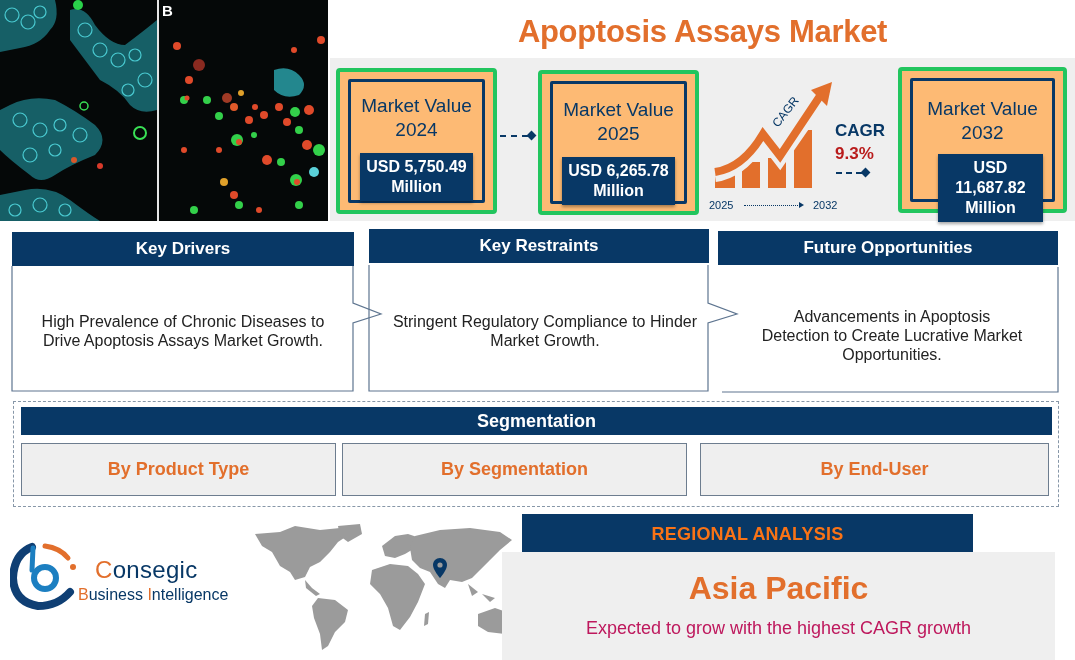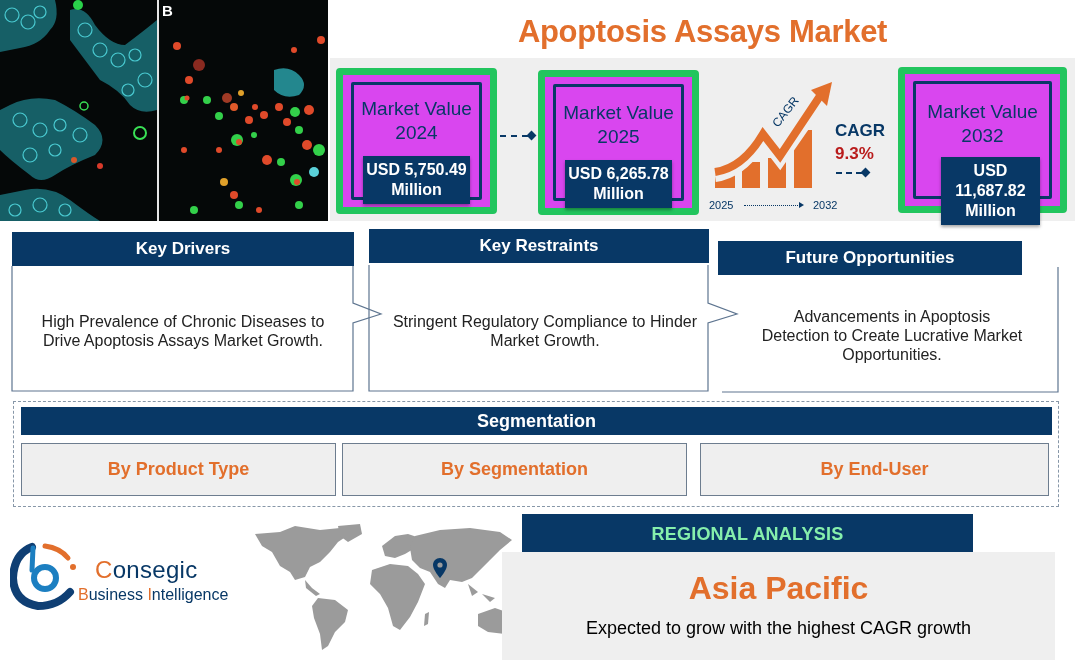--- a/index.html
+++ b/index.html
@@ -15,21 +15,21 @@
   #micro .pa { left: 0; width: 157px; }
   #micro .pb { left: 159px; width: 169px; }
   #micro .sep { position: absolute; left: 157px; top: 0; width: 2px; height: 221px; background: #e6e6e6; }
   #micro .lbl { position: absolute; left: 162px; top: 2px; color: #fff; font-weight: bold; font-size: 15px; }
 
   
   #title-area { left: 330px; top: 0; width: 745px; height: 58px; background: #fff; }
   #page-title { position: absolute; left: 0; right: 0; top: 14px; text-align: center; color: #e26f2c; font-weight: bold; font-size: 31px; letter-spacing: -0.3px; }
   #values-band { left: 330px; top: 58px; width: 745px; height: 163px; background: #efefef; }
 
-  .mv-card { position: absolute; border: 7px solid #22c55e; border-radius: 4px; background: #d946ef; }
+  .mv-card { position: absolute; border: 4px solid #22c55e; border-radius: 4px; background: #fdba74; }
   .mv-inner { position: absolute; left: 8px; top: 7px; right: 8px; bottom: 7px; border: 3px solid #083866; border-radius: 2px; }
   .mv-title { position: absolute; left: 0; right: 0; top: 12px; text-align: center; color: #083866; font-size: 19px; line-height: 24px; }
   .mv-box { position: absolute; left: 9px; right: 9px; background: #083866; color: #fff; text-align: center; font-weight: bold; font-size: 16px; line-height: 20px; padding: 4px 0; box-shadow: 0 2px 3px rgba(0,0,0,.35); }
 
   .dotline { position: absolute; height: 0; border-top: 2px dashed #083866; }
   .diamond { position: absolute; width: 7px; height: 7px; background: #083866; transform: rotate(45deg); }
 
   #cagr-label { color: #083866; font-weight: bold; font-size: 17px; }
   #cagr-value { color: #b91c1c; font-weight: bold; font-size: 17px; }
   .yr { position: absolute; color: #083866; font-size: 11px; }
@@ -45,24 +45,24 @@
 
   
   #logo { left: 10px; top: 540px; width: 230px; height: 80px; }
   #logo-name { position: absolute; left: 85px; top: 16px; font-size: 24px; color: #083866; letter-spacing: 0.3px; }
   #logo-name .o { color: #e26f2c; }
   #logo-sub { position: absolute; left: 68px; top: 46px; font-size: 16px; color: #083866; }
   #logo-sub .o { color: #e26f2c; }
 
   #map { left: 250px; top: 522px; width: 270px; height: 130px; }
 
-  #region-head { left: 522px; top: 514px; width: 451px; height: 38px; color: #86efac; font-weight: bold; font-size: 18px; text-align: center; line-height: 40px; letter-spacing: 0.2px; }
+  #region-head { left: 522px; top: 514px; width: 451px; height: 38px; color: #f97316; font-weight: bold; font-size: 18px; text-align: center; line-height: 40px; letter-spacing: 0.2px; }
   #region-body { left: 502px; top: 552px; width: 553px; height: 108px; background: #efefef; }
   #region-name { position: absolute; left: 0; right: 0; top: 18px; text-align: center; color: #e26f2c; font-weight: bold; font-size: 32px; }
-  #region-desc { position: absolute; left: 0; right: 0; top: 66px; text-align: center; color: #000000; font-size: 18px; }
+  #region-desc { position: absolute; left: 0; right: 0; top: 66px; text-align: center; color: #be185d; font-size: 18px; }
 </style>
 </head>
 <body>
 
 <div id="micro" class="abs">
   <div class="panel pa">
     <svg width="157" height="221" viewBox="0 0 157 221">
       <defs>
         <radialGradient id="cy" cx="50%" cy="50%" r="50%">
           <stop offset="0%" stop-color="#0a2a2e"></stop>
@@ -231,21 +231,21 @@
     <path d="M722 167 L1058 167 L1058 42"></path>
   </g>
 </svg>
 
 <div class="key-head navy" style="left:12px; top:232px; width:342px;">Key Drivers</div>
 <div class="key-body" style="left:40px; top:276px; width:286px; height:110px;">High Prevalence of Chronic Diseases to Drive Apoptosis Assays Market Growth.</div>
 
 <div class="key-head navy" style="left:369px; top:229px; width:340px;">Key Restraints</div>
 <div class="key-body" style="left:390px; top:276px; width:310px; height:110px;">Stringent Regulatory Compliance to Hinder Market Growth.</div>
 
-<div class="key-head navy" style="left:718px; top:241px; width:304px;">Future Opportunities</div>
+<div class="key-head navy" style="left:718px; top:231px; width:340px;">Future Opportunities</div>
 <div class="key-body" style="left:760px; top:276px; width:264px; height:118px;">Advancements in Apoptosis Detection to Create Lucrative Market Opportunities.</div>
 
 <div id="seg-frame" class="abs"></div>
 <div id="seg-head" class="abs navy">Segmentation</div>
 <div class="seg-box" style="left:21px; width:315px;">By Product Type</div>
 <div class="seg-box" style="left:342px; width:345px;">By Segmentation</div>
 <div class="seg-box" style="left:700px; width:349px;">By End-User</div>
 
 <div id="logo" class="abs">
   <svg class="abs" style="left:0; top:0;" width="70" height="80" viewBox="0 0 70 80">

